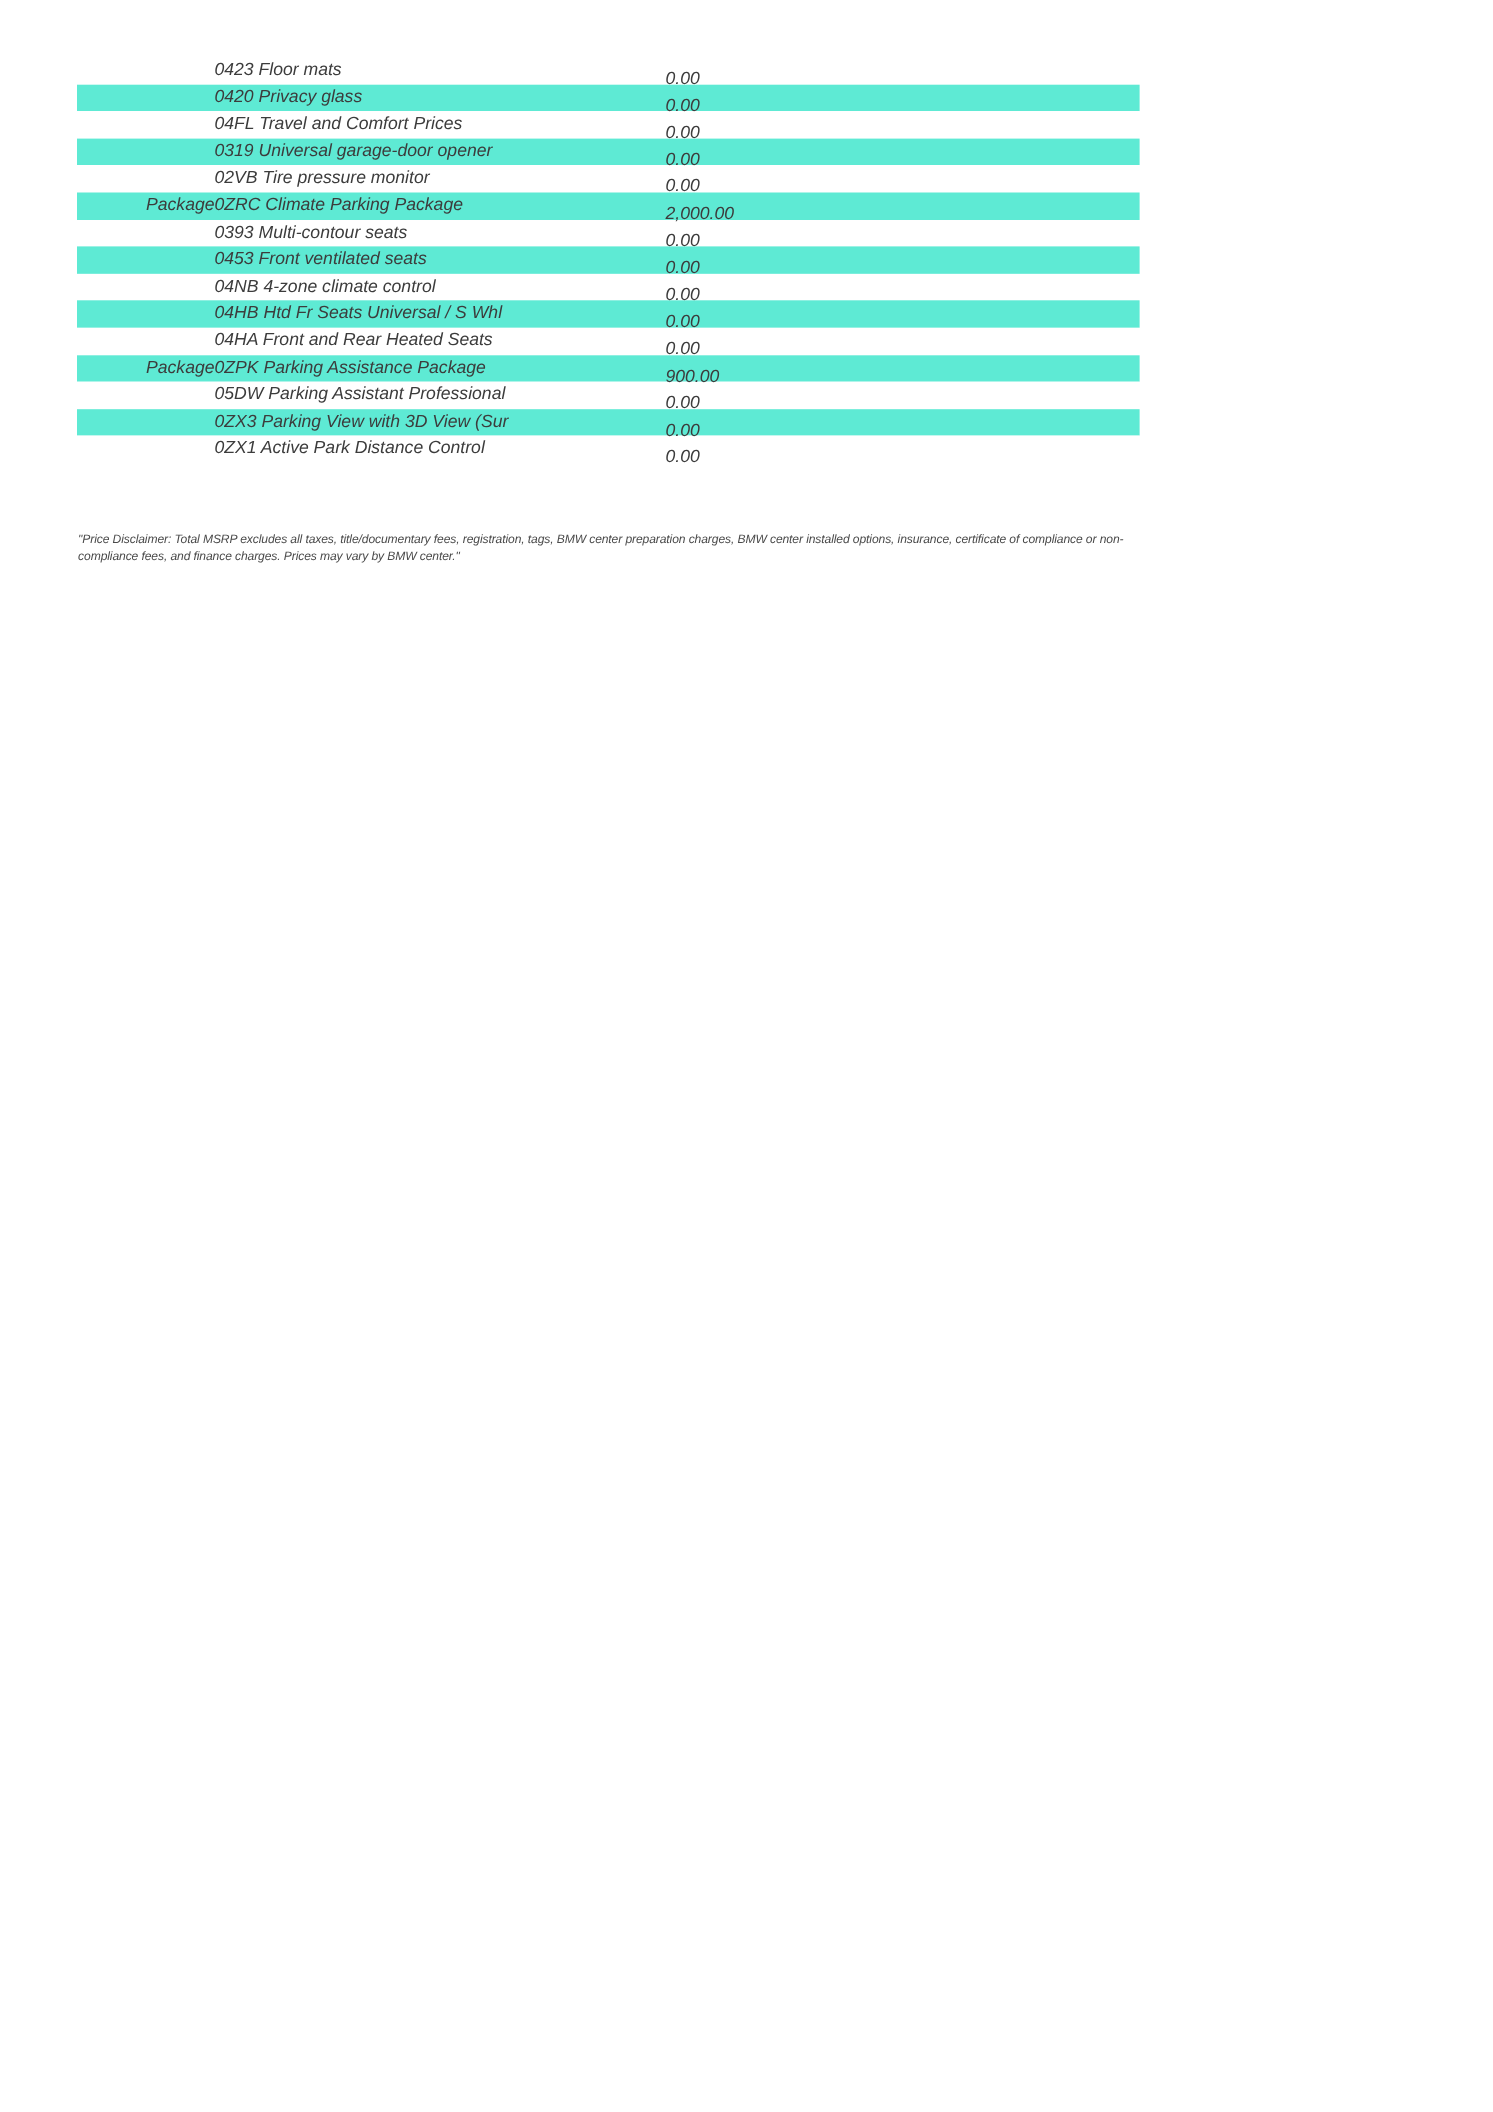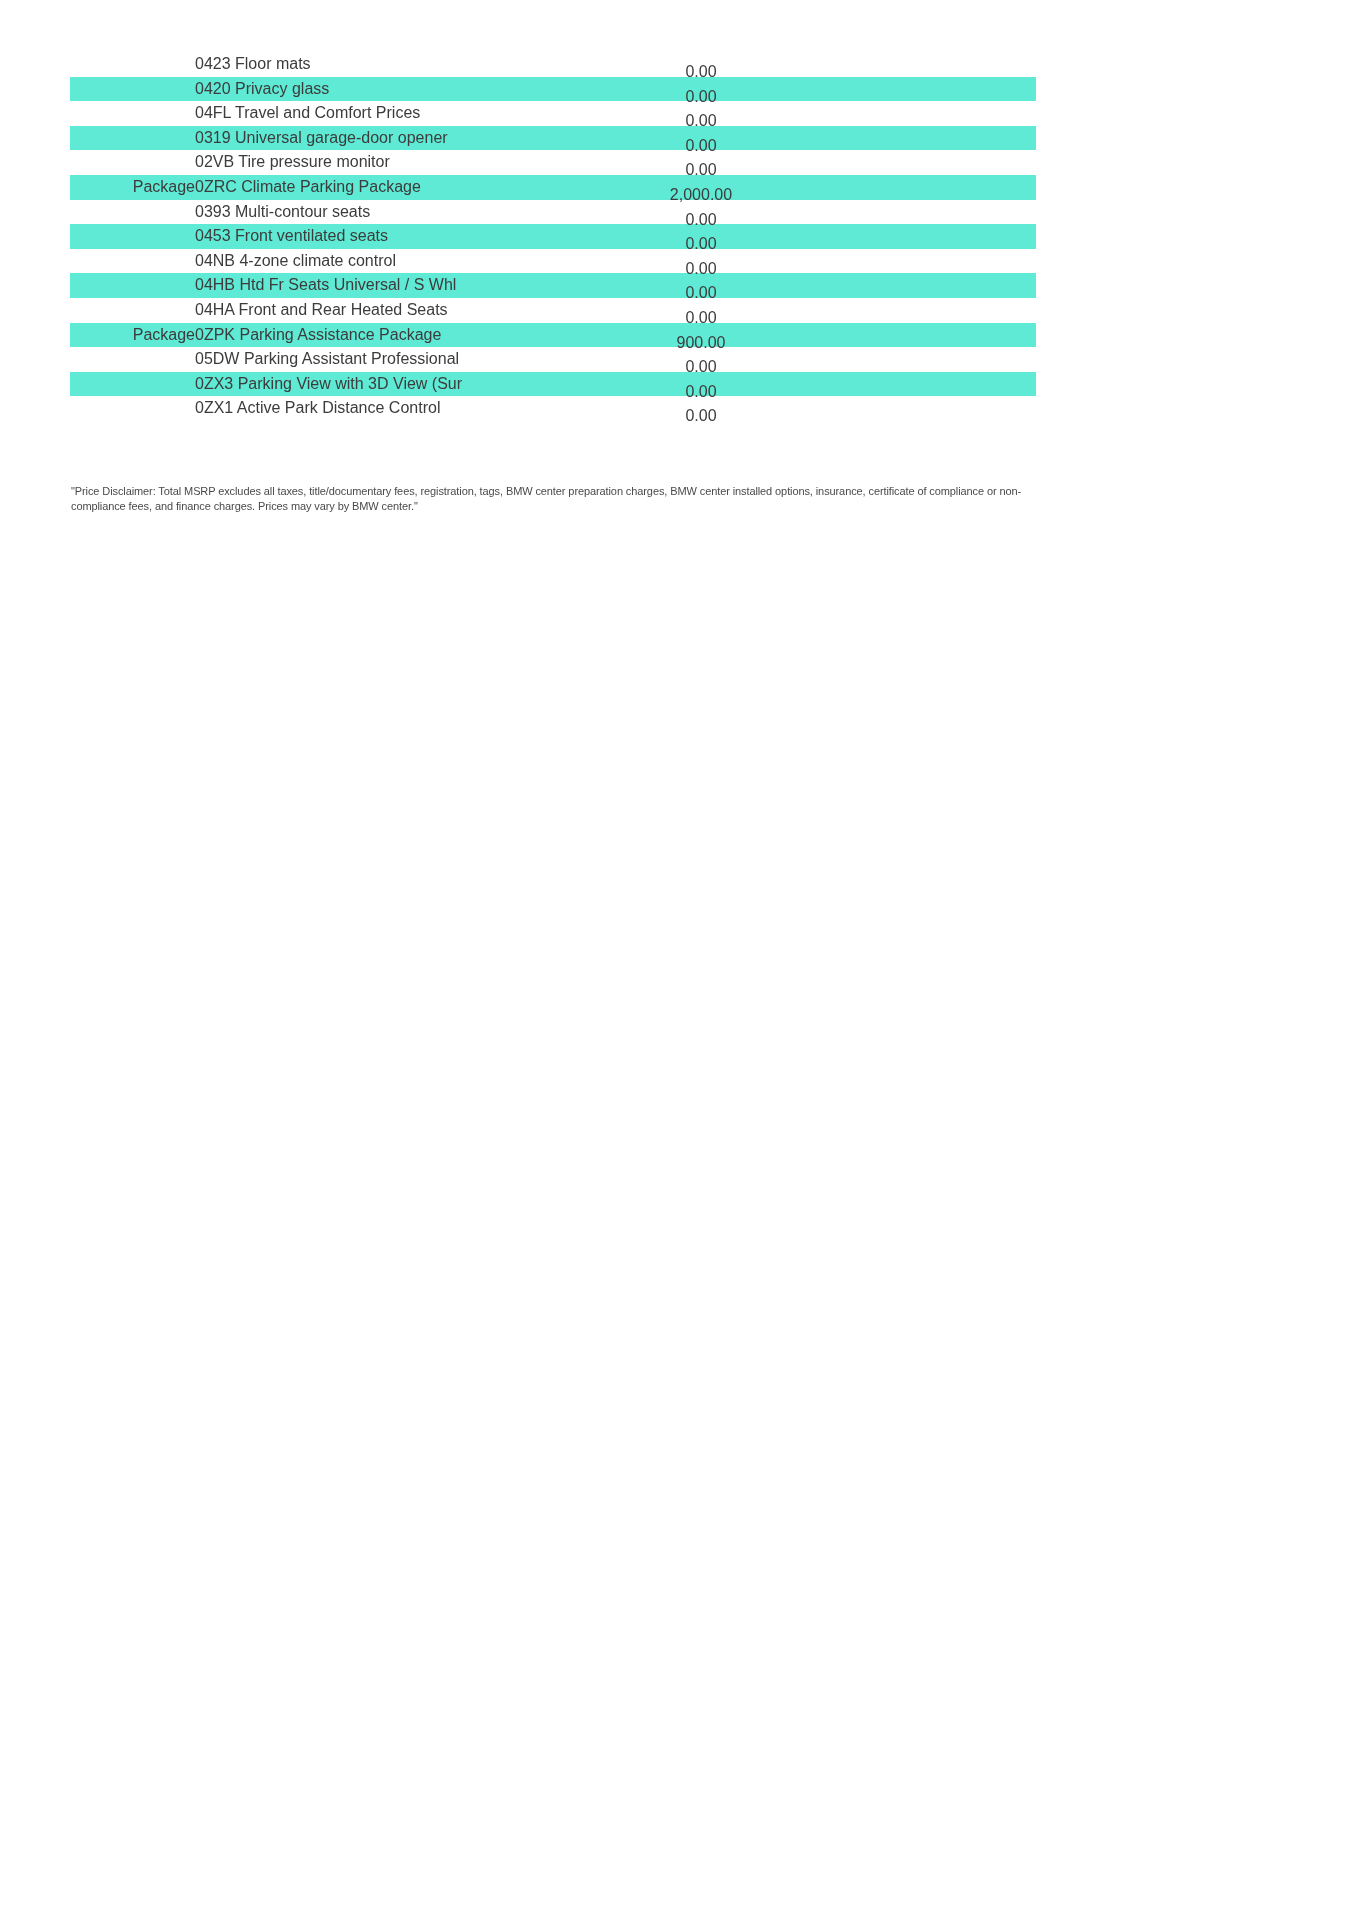--- a/index.html
+++ b/index.html
@@ -10,20 +10,21 @@
     position: relative;
     font-family: "Liberation Sans", sans-serif;
     color: #3c3c3c;
   }
   .page {
     position: absolute;
     top: 0; left: 0;
     width: 1145px;
     height: 1920px;
     background: #ffffff;
+    font-style: italic;
   }
   .options-table {
     position: absolute;
     top: 52px;
     left: 70px;
     width: 966px;
   }
   .opt-row {
     display: flex;
     align-items: center;
@@ -45,21 +46,21 @@
   }
   .col-desc {
     width: 410px;
     flex-shrink: 0;
     white-space: nowrap;
     overflow: hidden;
   }
   .col-price {
     width: 192px;
     flex-shrink: 0;
-    text-align: center;
+    text-align: left;
     white-space: nowrap;
     margin-top: 16px;
   }
   .col-fill {
     flex: 1;
   }
   .disclaimer {
     position: absolute;
     top: 484px;
     left: 71px;

